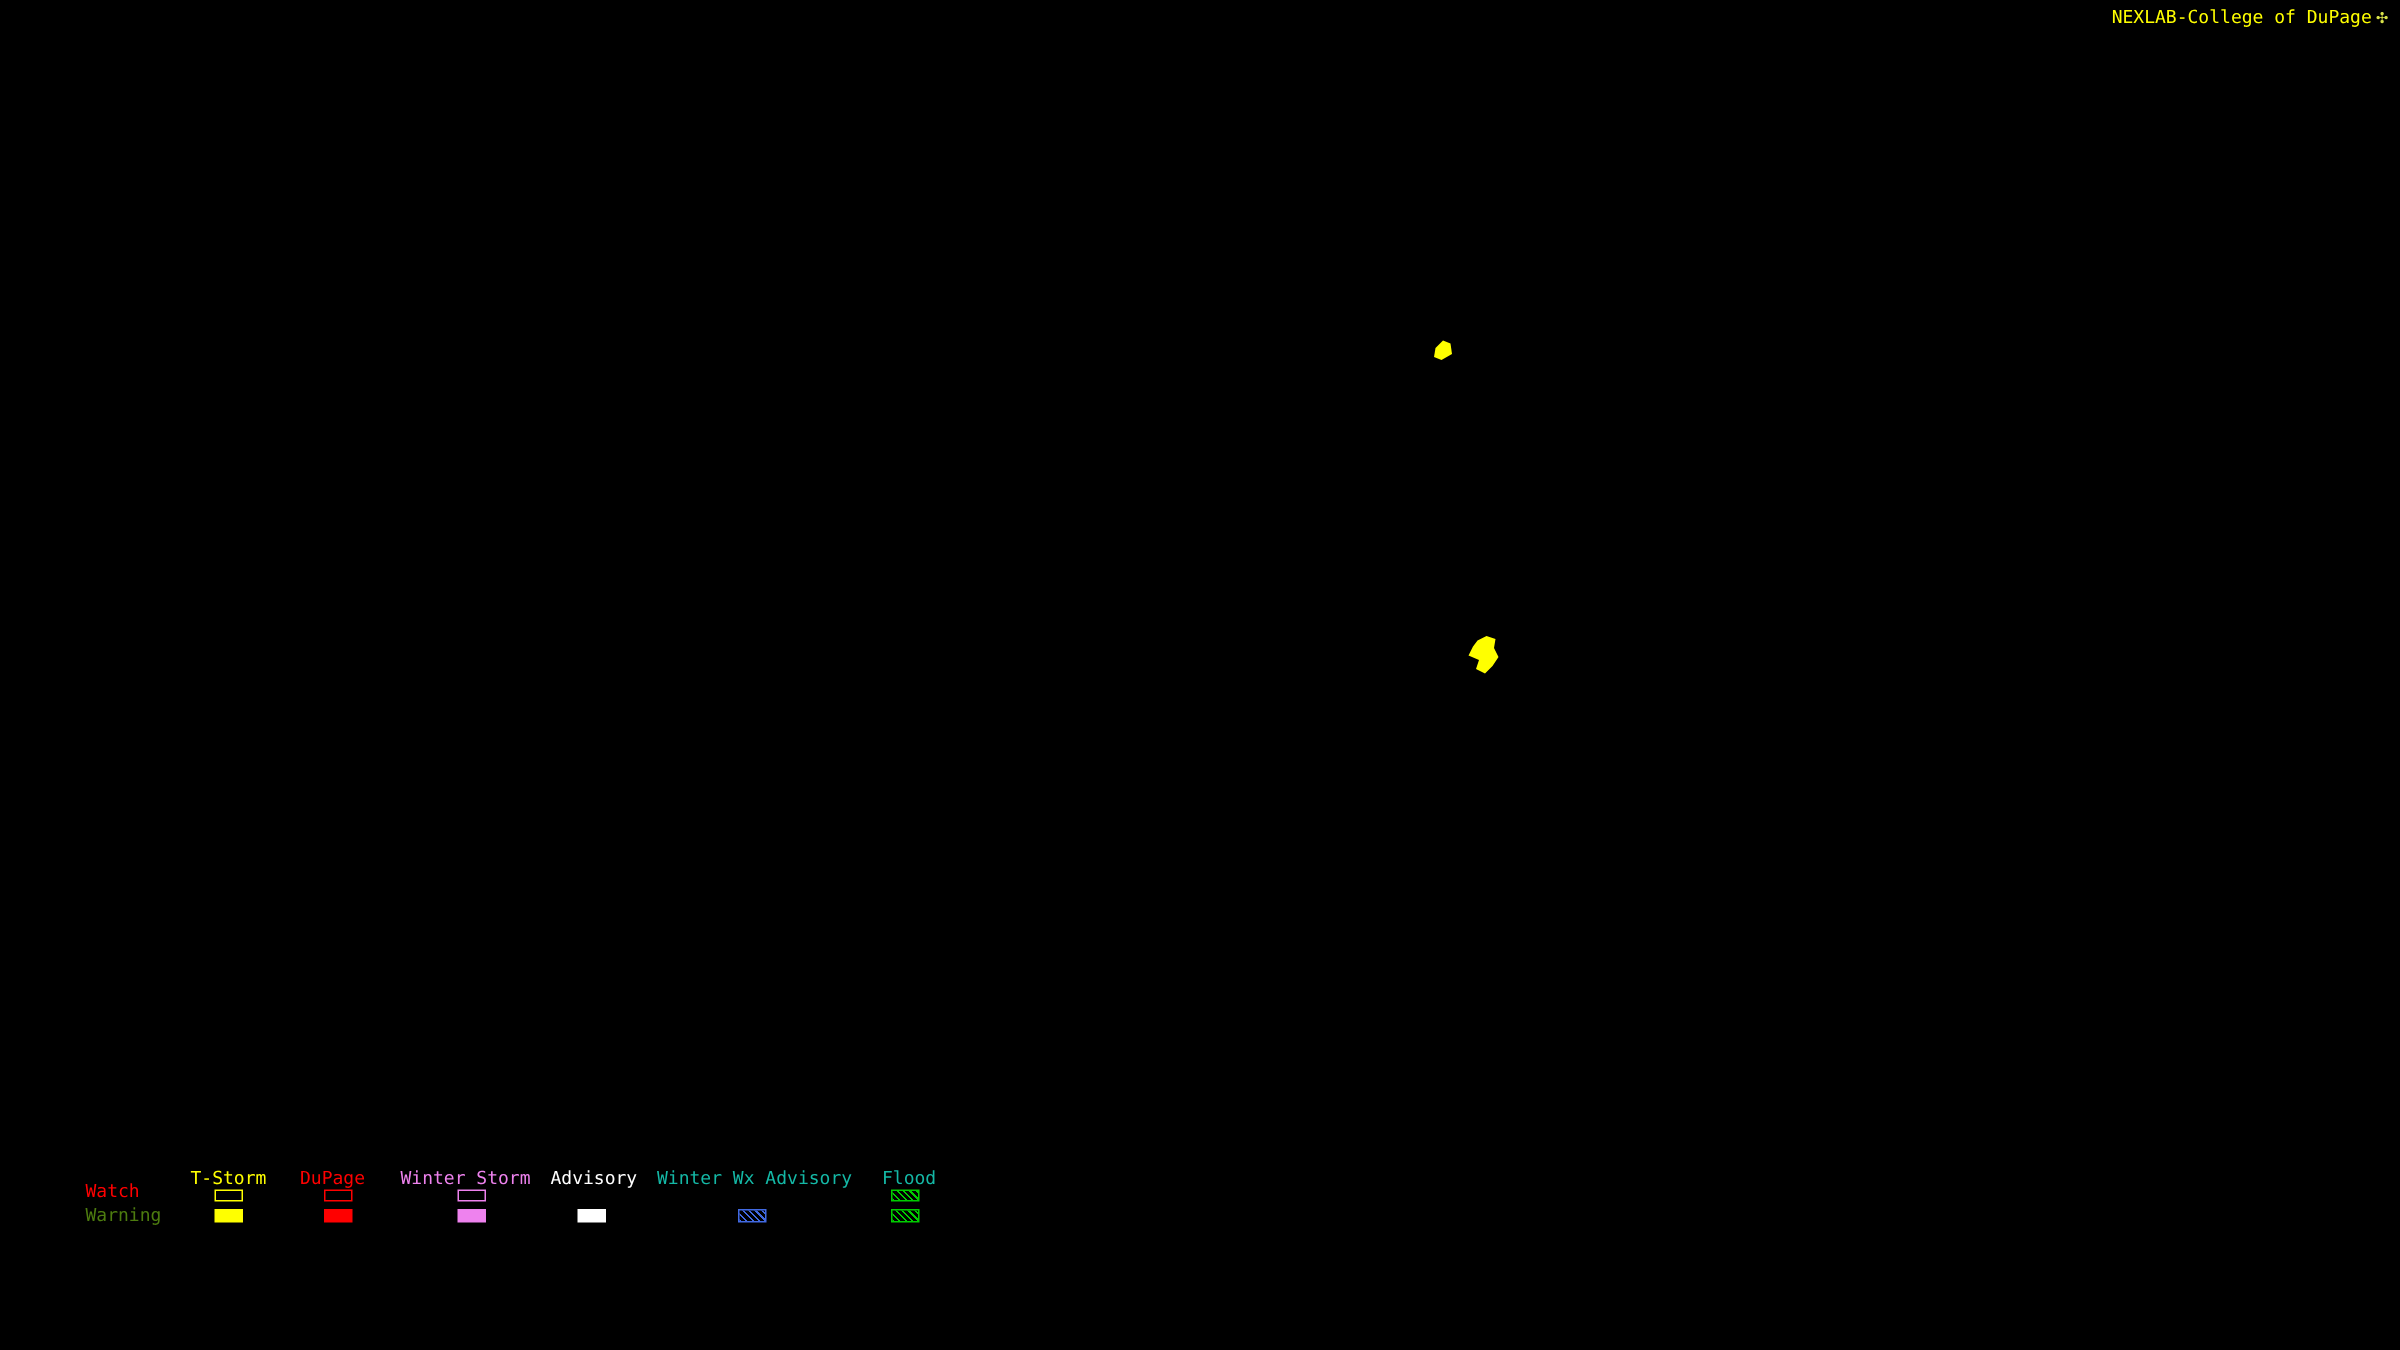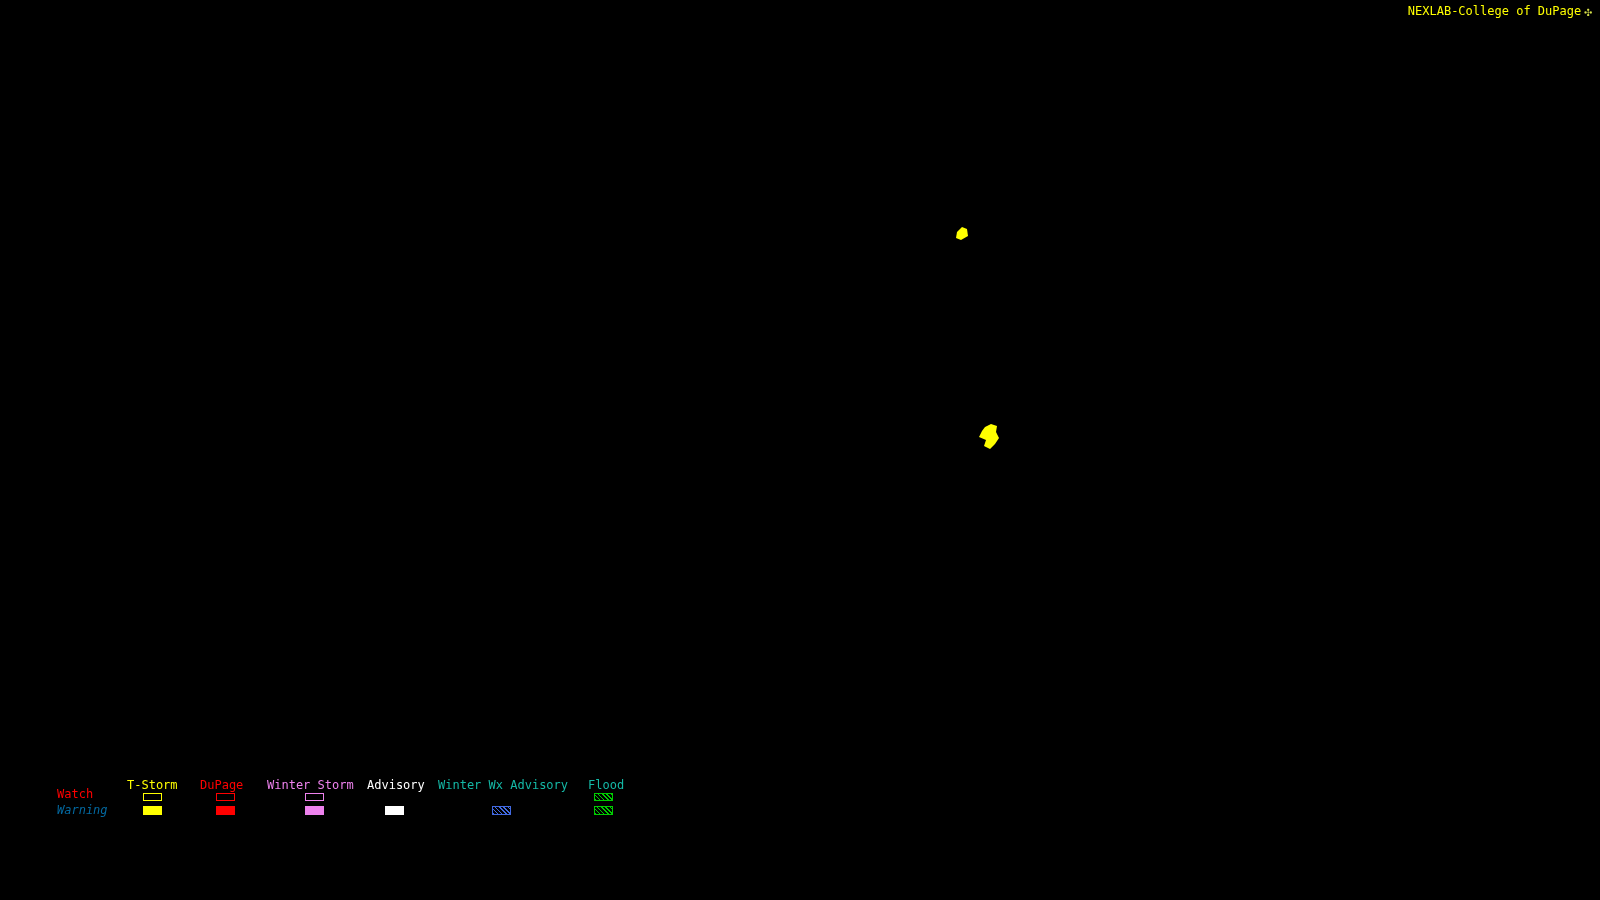--- a/index.html
+++ b/index.html
@@ -59,21 +59,21 @@
     <span class="logo-glyph" style="color: rgb(216, 226, 74);">✣</span>
   </div>
 
   <svg class="map-svg" viewBox="0 0 1600 900">
       <polygon points="957,232 962,227 967,229 968,236 961,240 956,238" fill="#ffff00"></polygon>
       <polygon points="985,427 991,424 997,426 996,432 999,438 995,444 990,449 984,446 986,440 979,437 982,431" fill="#ffff00"></polygon>
     </svg>
 
   <div class="legend">
       <div class="row-label" style="top: 17px; color: rgb(255, 0, 0);">Watch</div>
-      <div class="row-label" style="top: 33px; color: #0369a1; font-style: italic;">Warning</div>
+      <div class="row-label" style="top: 33px; color: #4d7c0f;">Warning</div>
       <div class="col-header" style="left: 127px; color: rgb(255, 255, 0);">T-Storm</div>
       <div class="swatch " style="left: 143px; top: 23px; border: 1px solid rgb(255, 255, 0);"></div>
       <div class="swatch warning-row" style="left: 143px; top: 36px; background: rgb(255, 255, 0);"></div>
       <div class="col-header" style="left: 200px; color: rgb(255, 0, 0);">DuPage</div>
       <div class="swatch " style="left: 216px; top: 23px; border: 1px solid rgb(255, 0, 0);"></div>
       <div class="swatch warning-row" style="left: 216px; top: 36px; background: rgb(255, 0, 0);"></div>
       <div class="col-header" style="left: 267px; color: rgb(238, 130, 238);">Winter Storm</div>
       <div class="swatch " style="left: 305px; top: 23px; border: 1px solid rgb(238, 130, 238);"></div>
       <div class="swatch warning-row" style="left: 305px; top: 36px; background: rgb(238, 130, 238);"></div>
       <div class="col-header" style="left: 367px; color: rgb(255, 255, 255);">Advisory</div>

